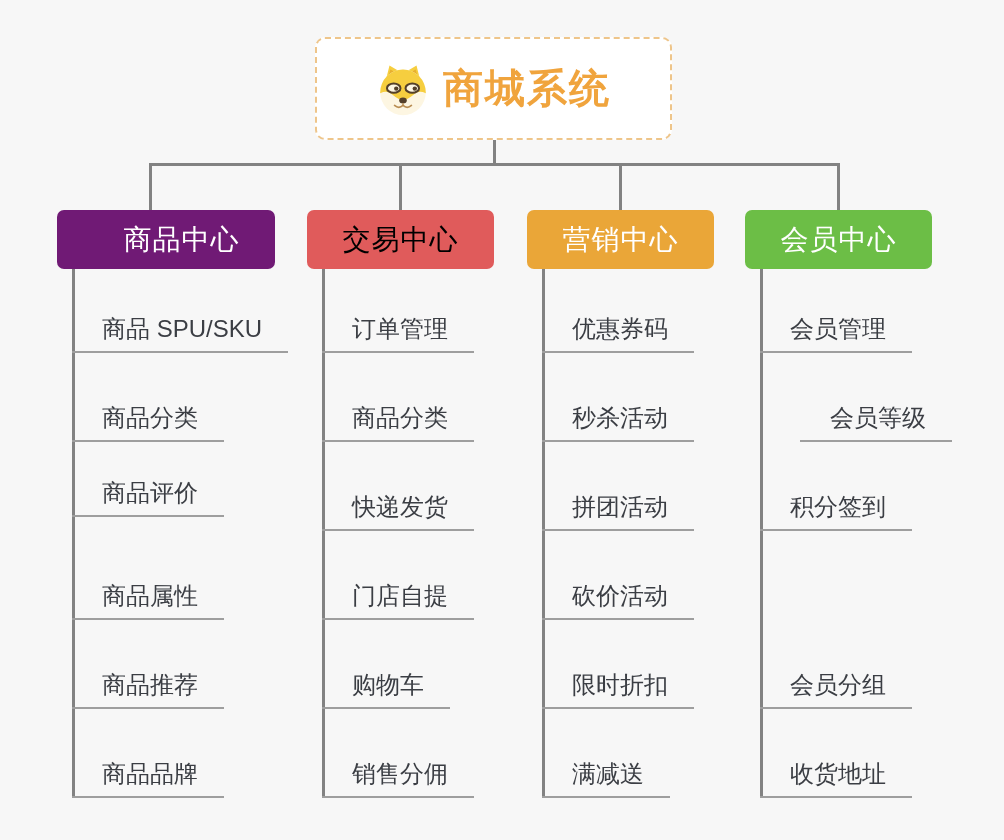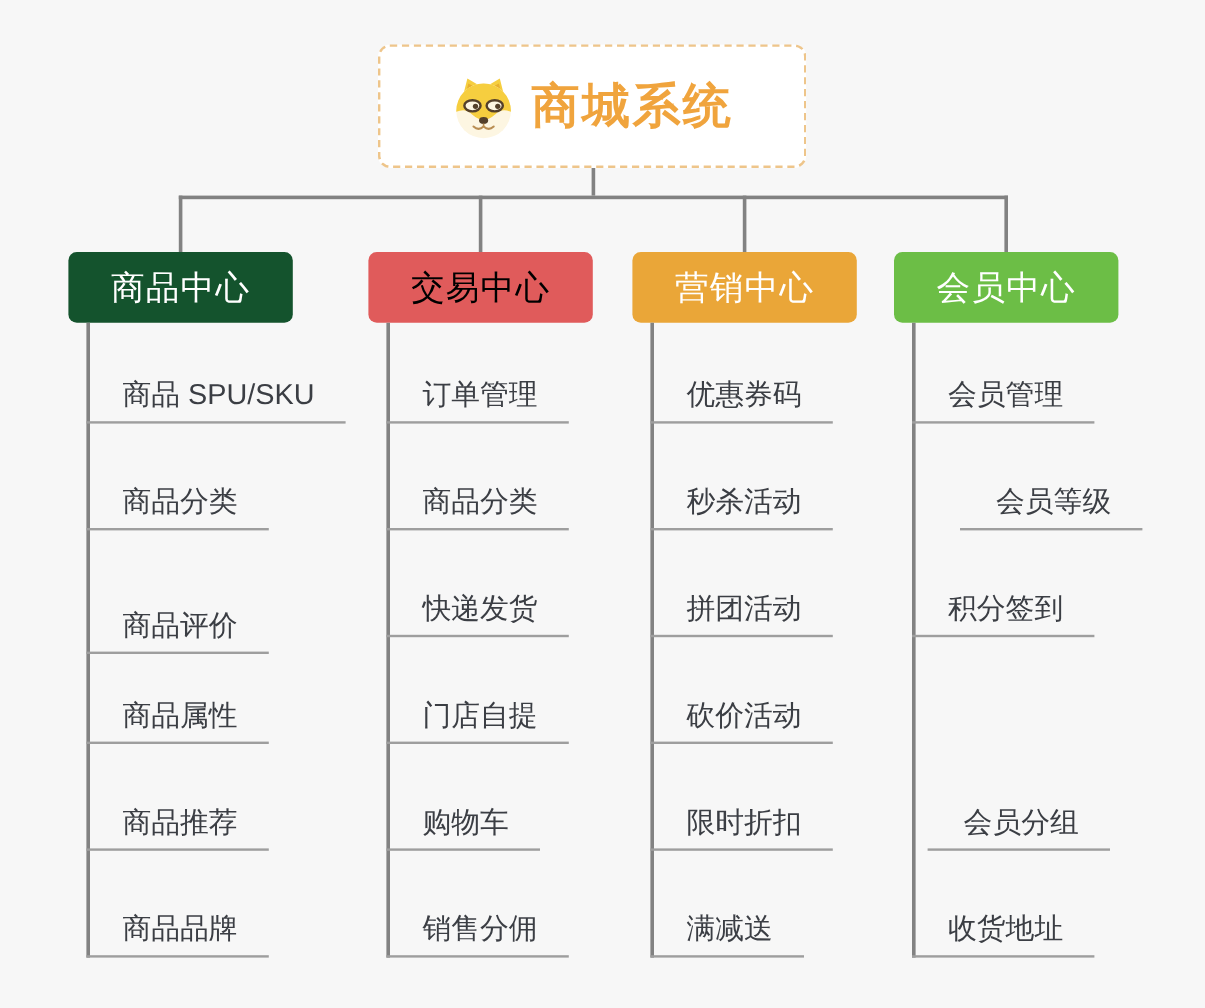--- a/index.html
+++ b/index.html
@@ -76,25 +76,25 @@
   </div>
 
   <div class="conn v" style="left:493px;top:140px;height:23px"></div>
   <div class="conn h" style="left:149px;top:163px;width:691px"></div>
   <div class="conn v" style="left:149px;top:163px;height:47px"></div>
   <div class="conn v" style="left:399px;top:163px;height:47px"></div>
   <div class="conn v" style="left:619px;top:163px;height:47px"></div>
   <div class="conn v" style="left:837px;top:163px;height:47px"></div>
 
 <div class="branch" style="left: 57px;">
-      <div class="branch-header" style="background: #14532d; color: rgb(255, 255, 255);">商品中心</div>
+      <div class="branch-header" style="background: #701a75; color: rgb(255, 255, 255); padding-left: 31px;">商品中心</div>
       <div class="spine"></div>
       <div class="topic" style="top: 143px;">商品 SPU/SKU</div>
       <div class="topic" style="top: 232px;">商品分类</div>
-      <div class="topic" style="top: 335px; text-align: right;">商品评价</div>
+      <div class="topic" style="top: 307px; text-align: right;">商品评价</div>
       <div class="topic" style="top: 410px;">商品属性</div>
       <div class="topic" style="top: 499px;">商品推荐</div>
       <div class="topic" style="top: 588px;">商品品牌</div>
     </div>
     <div class="branch" style="left: 307px;">
       <div class="branch-header" style="background: rgb(224, 91, 91); color: #000000;">交易中心</div>
       <div class="spine"></div>
       <div class="topic" style="top: 143px; text-align: right;">订单管理</div>
       <div class="topic" style="top: 232px;">商品分类</div>
       <div class="topic" style="top: 410px;">门店自提</div>
@@ -111,16 +111,16 @@
       <div class="topic" style="top: 410px;">砍价活动</div>
       <div class="topic" style="top: 499px;">限时折扣</div>
       <div class="topic" style="top: 588px;">满减送</div>
     </div>
     <div class="branch" style="left: 745px;">
       <div class="branch-header" style="background: rgb(108, 190, 70); color: rgb(255, 255, 255);">会员中心</div>
       <div class="spine"></div>
       <div class="topic" style="top: 143px;">会员管理</div>
       <div class="topic" style="top: 232px; margin-left: 40px;">会员等级</div>
       <div class="topic" style="top: 321px;">积分签到</div>
-      <div class="topic" style="top: 499px; margin-left: 13px;">会员分组</div>
+      <div class="topic" style="top: 499px;">会员分组</div>
       <div class="topic" style="top: 588px;">收货地址</div>
     </div>
   </div>
 
 </body></html>

